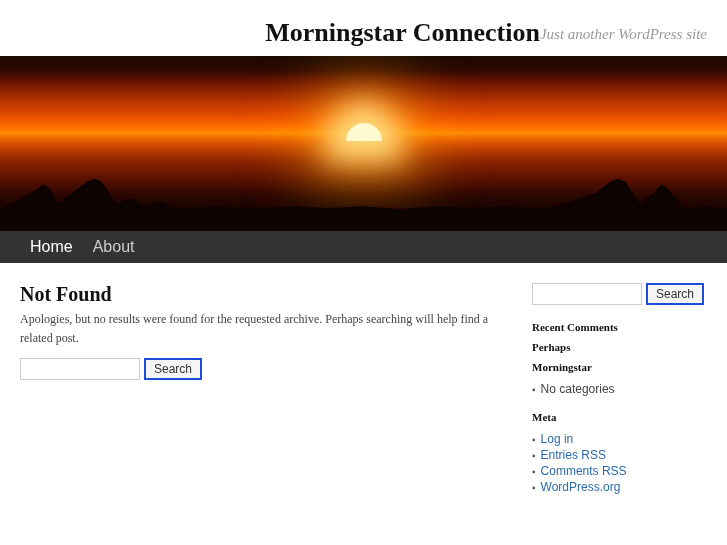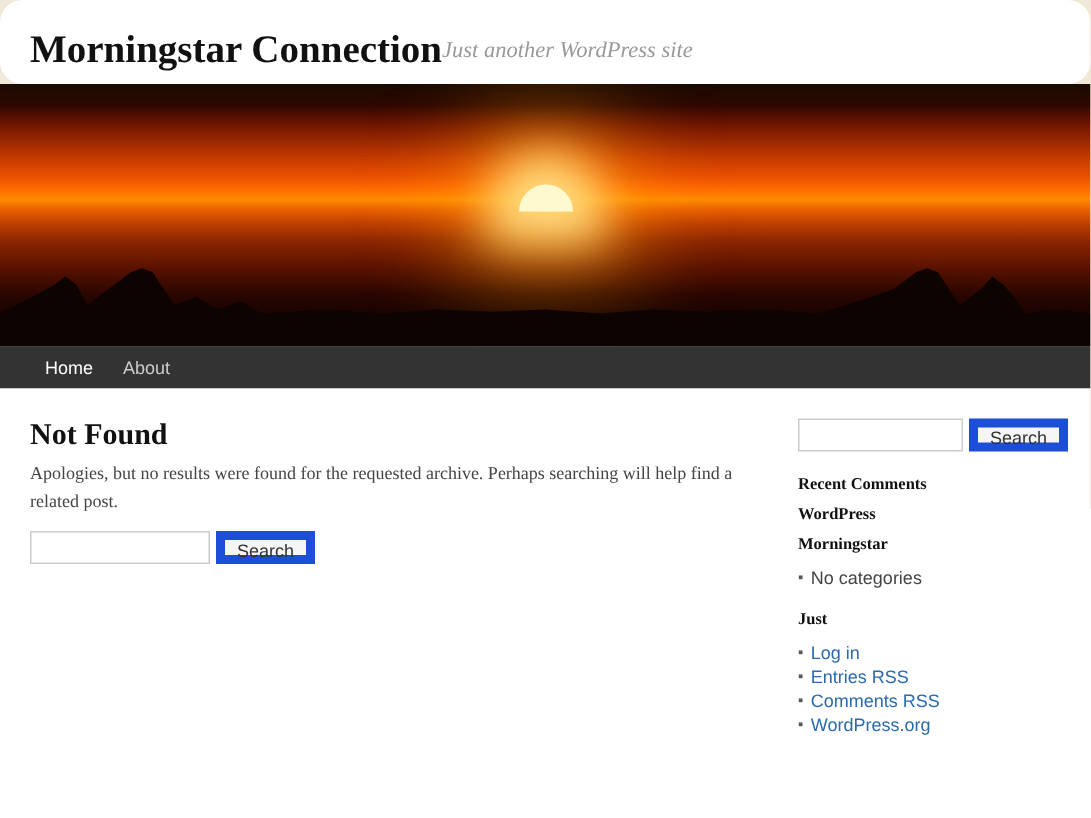--- a/index.html
+++ b/index.html
@@ -12,23 +12,22 @@
     #page-wrapper {
       width: 727px;
       margin: 0 auto;
       background: #f0e8d8;
       min-height: 545px;
     }
     #header {
       background: #fff;
       padding: 18px 20px 8px 20px;
       display: flex;
-      justify-content: flex-start;
+      justify-content: flex-end;
       align-items: flex-start;
-      border-radius: 15px;
     }
     #site-title {
       font-size: 26px;
       font-weight: bold;
       color: #111;
       font-family: Georgia, serif;
     }
     #site-tagline {
       font-size: 15px;
       color: #999;
@@ -91,21 +90,21 @@
       );
     }
     #navbar {
       background: #333;
       padding: 0 20px;
       display: flex;
       gap: 0;
     }
     .nav-item {
       color: #ccc;
-      font-size: 12px;
+      font-size: 16px;
       padding: 7px 10px;
       cursor: pointer;
       font-family: Arial, sans-serif;
     }
     .nav-item.active { color: #fff; }
     #content-area {
       display: flex;
       background: #fff;
       padding: 20px;
       gap: 20px;
@@ -139,21 +138,21 @@
       height: 22px;
       border: 1px solid #ccc;
       padding: 2px 4px;
       font-size: 12px;
       background: #fff;
     }
     .search-button {
       height: 22px;
       padding: 0 8px;
       background: #f5f5f5;
-      border: 6px solid #1d4ed8;
+      border: 2px solid #1d4ed8;
       font-size: 12px;
       cursor: pointer;
       color: #333;
     }
     #sidebar {
       width: 175px;
       flex-shrink: 0;
       font-family: Arial, sans-serif;
     }
     #sidebar-search {
@@ -230,30 +229,30 @@
 
     <div id="sidebar">
 
       <div id="sidebar-search">
         <input id="search-input-sidebar" type="text" placeholder="" style="">
         <button class="search-button">Search</button>
       </div>
 
       <div class="sidebar-section-title">Recent Comments</div>
 
-      <div class="sidebar-section-title">WordPress</div>
+      <div class="sidebar-section-title">Perhaps</div>
 
       <div class="sidebar-section-title">Morningstar</div>
       <ul class="sidebar-item-list">
         <li>
           <span>No categories</span>
         </li>
       </ul>
 
-      <div class="sidebar-section-title">Just</div>
+      <div class="sidebar-section-title">Meta</div>
       <ul class="sidebar-item-list">
         <li>
           <a href="#">Log in</a>
         </li>
         <li>
           <a href="#">Entries RSS</a>
         </li>
         <li>
           <a href="#">Comments RSS</a>
         </li>

